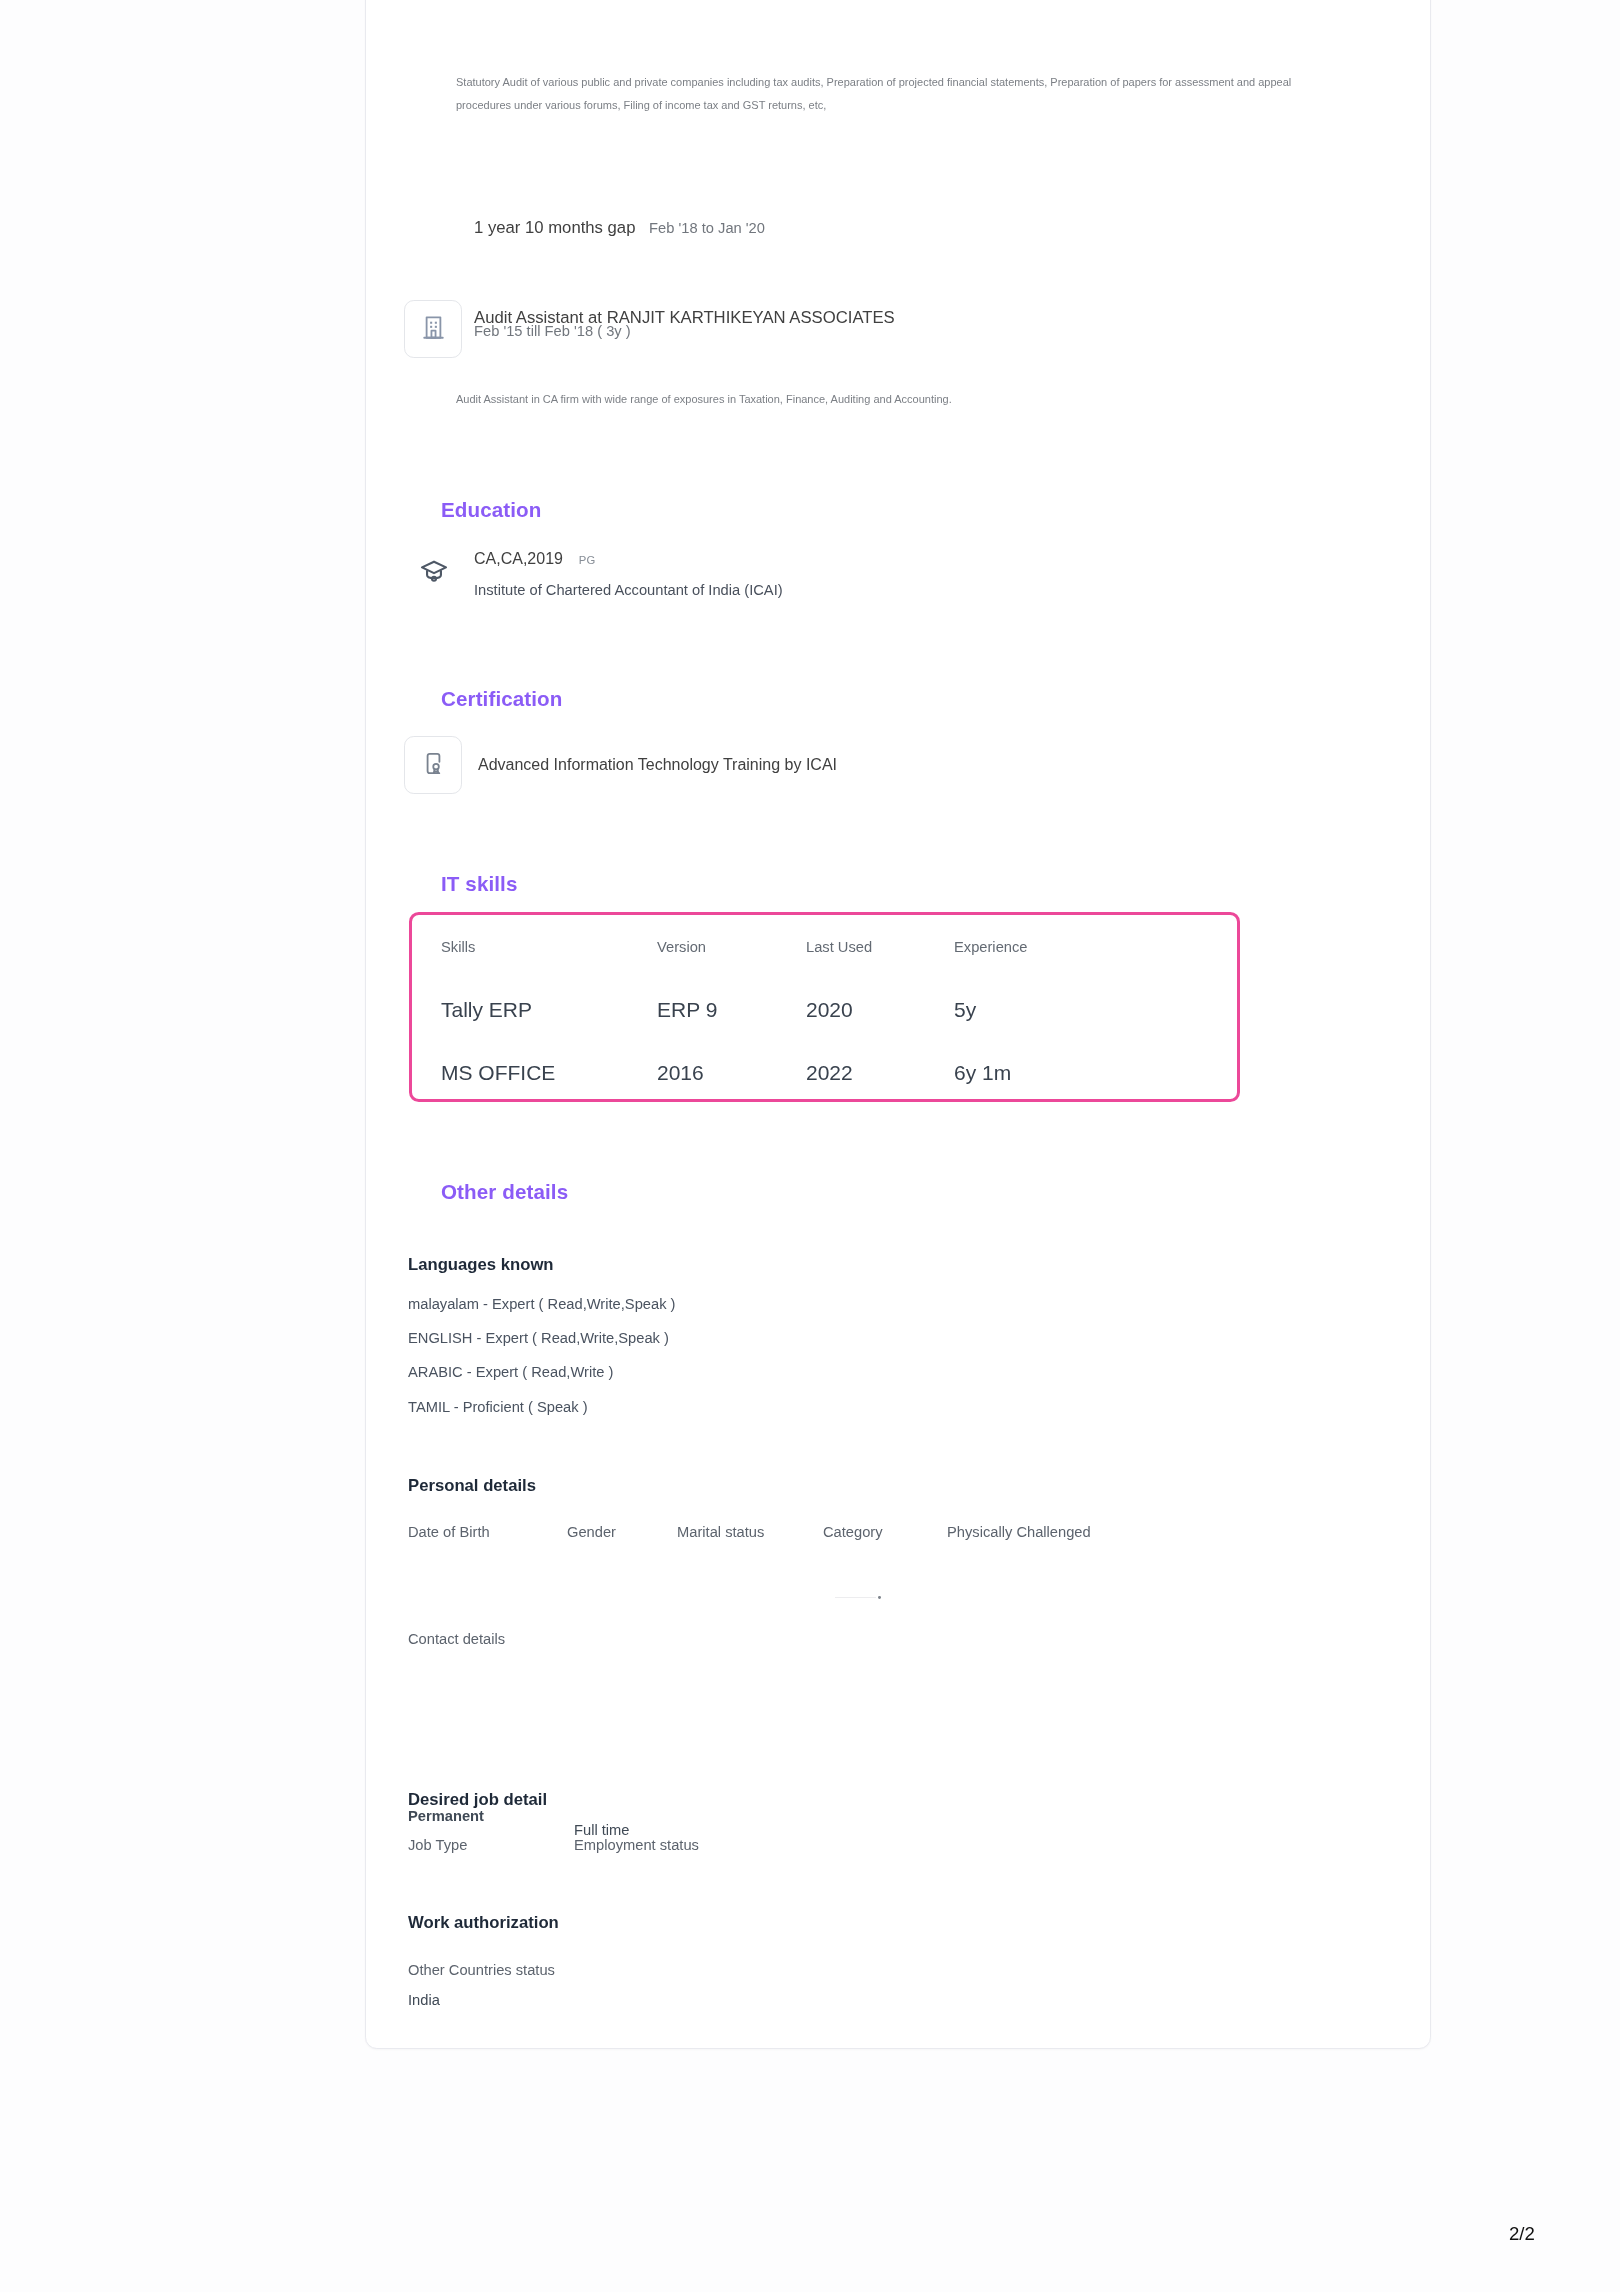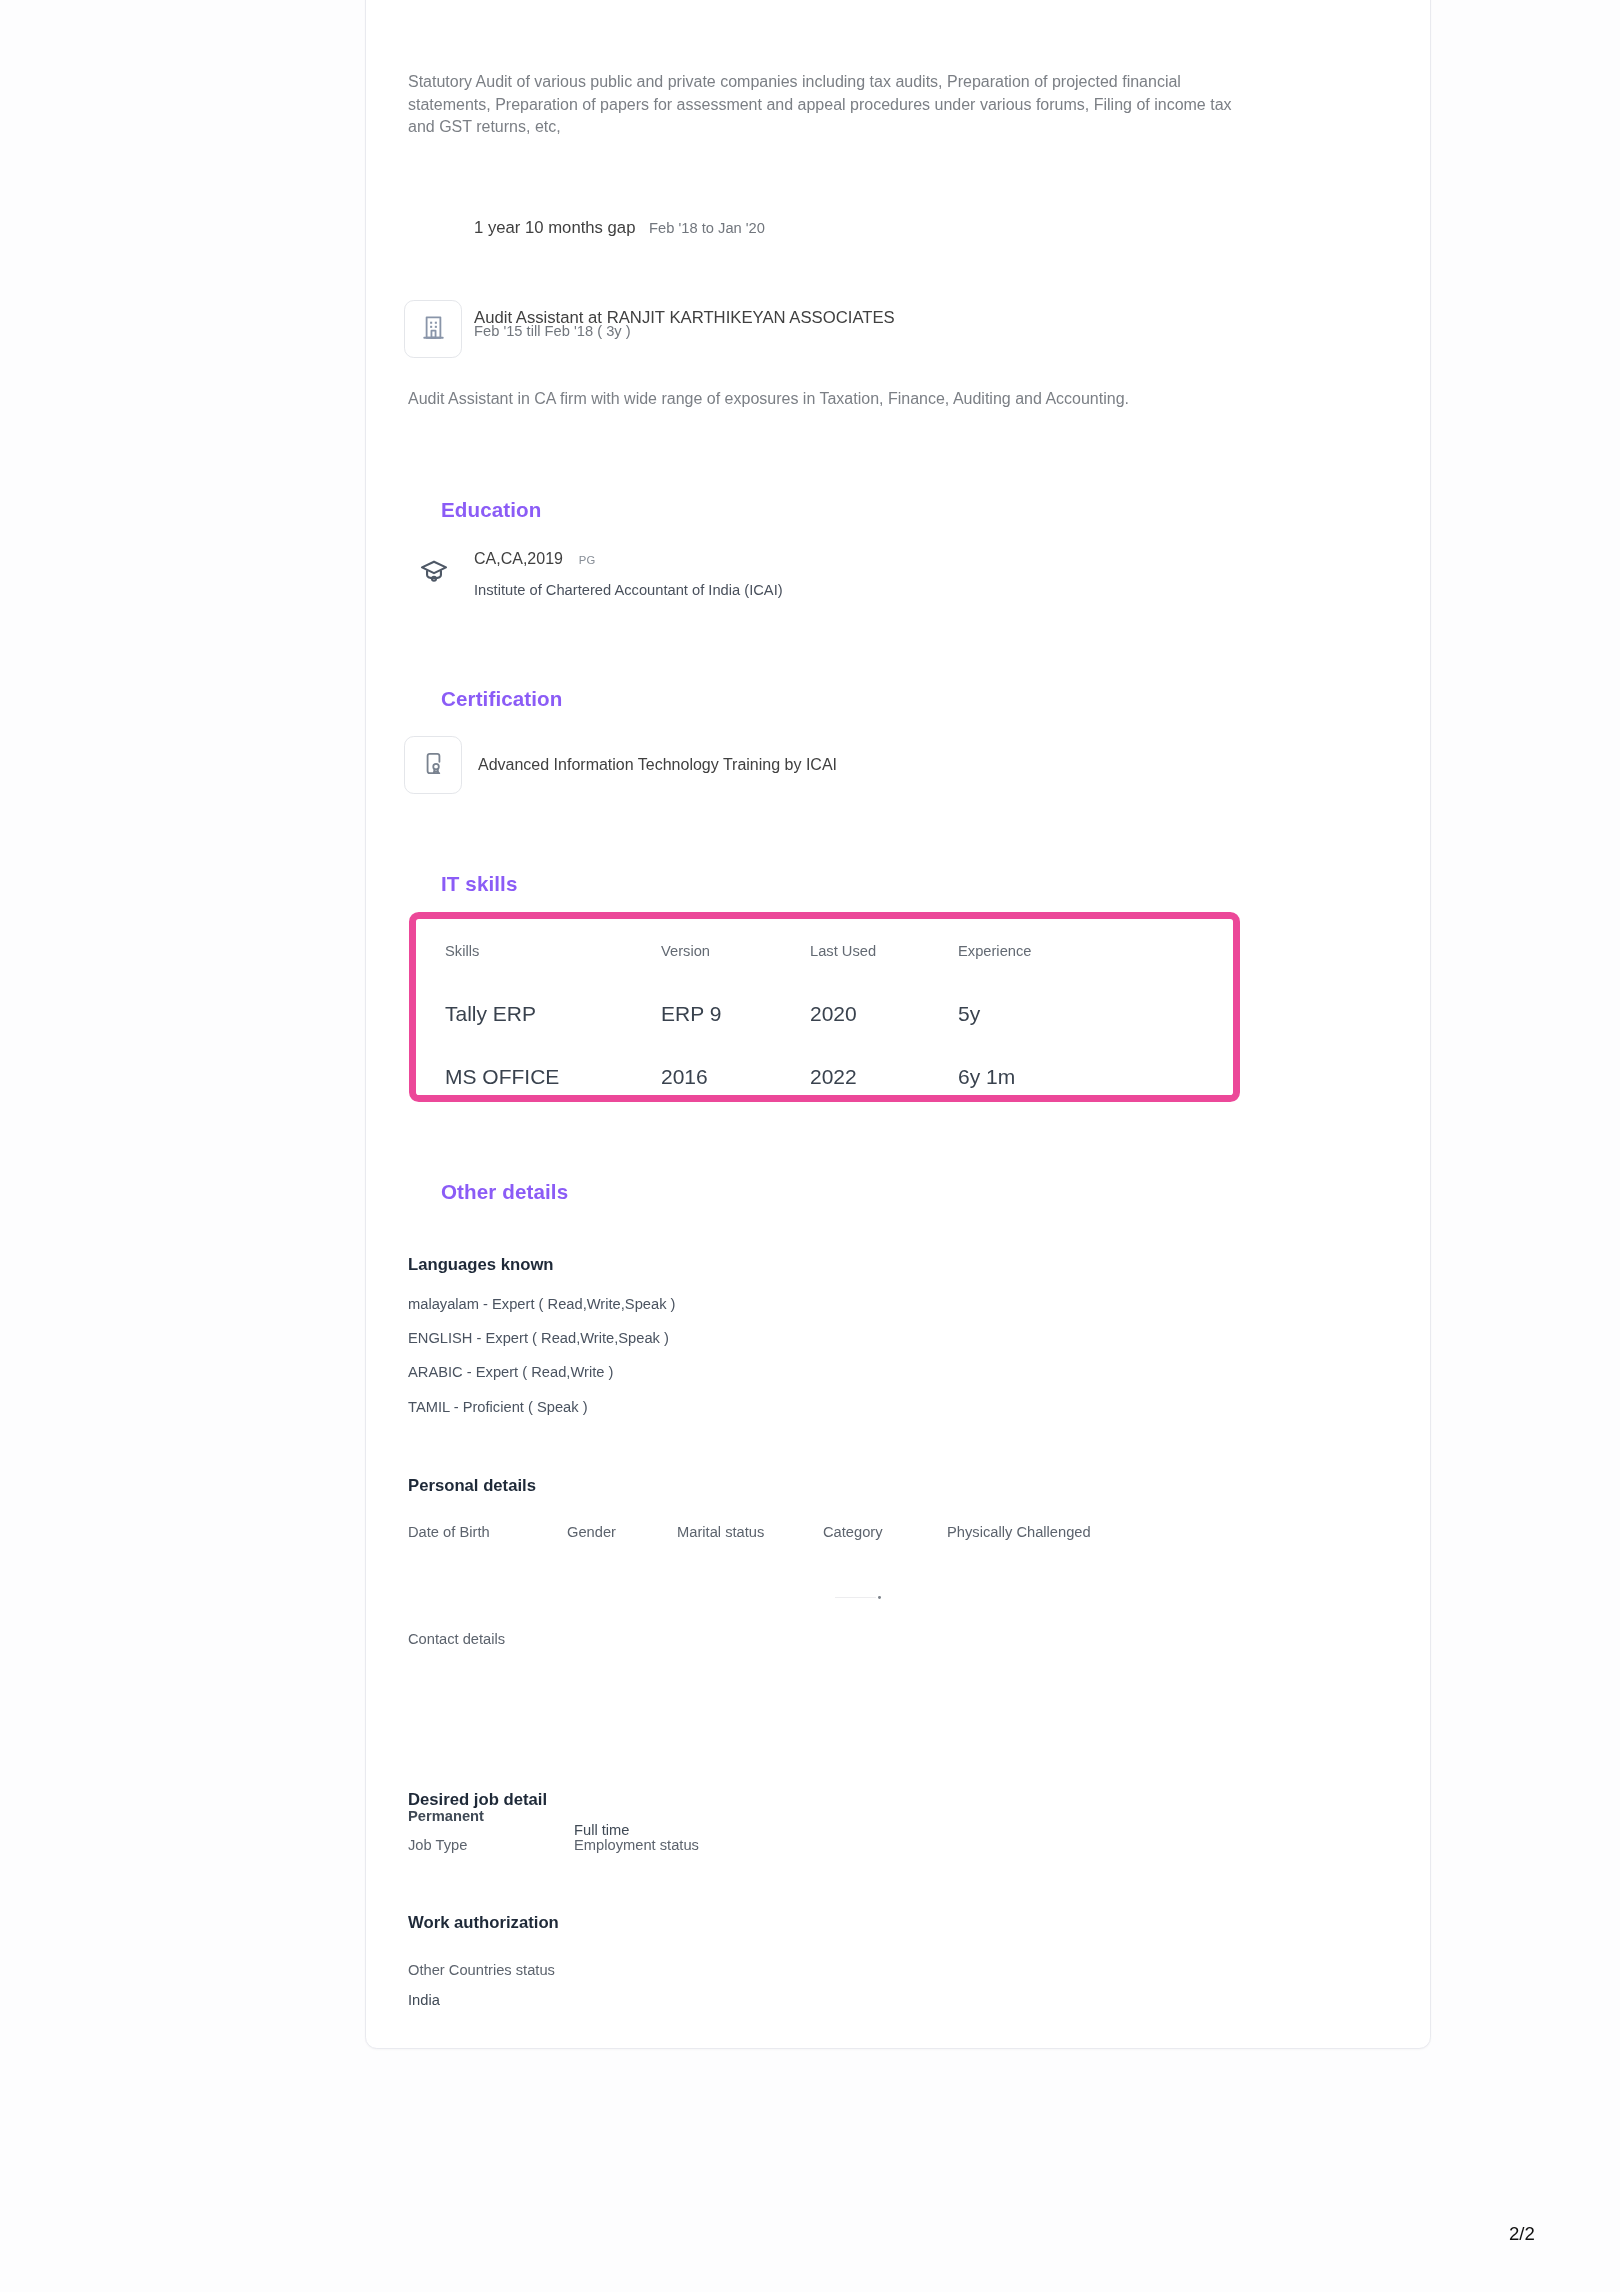--- a/index.html
+++ b/index.html
@@ -6,21 +6,21 @@
   .page{
     position:relative;width:1620px;height:2293px;background:#fdfdfe;overflow:hidden;
     font-family:"Liberation Sans",sans-serif;color:#3f4955;
   }
   .card{
     position:absolute;left:365px;top:-13.7px;width:1064px;height:2061px;
     background:#ffffff;border:1px solid #e9eaef;border-radius:11.8px;
     box-shadow:0 1px 2px rgba(20,24,33,0.03);
   }
   .abs{position:absolute;}
-  .body-gray{font-size:16px;line-height:22.5px;color:#7b7f85;}
+  .body-gray{font-size:11px;line-height:22.5px;color:#7b7f85;margin-left:48px;}
   .muted{font-size:14.7px;color:#71767d;}
   .entry-title{font-size:16.7px;font-weight:normal;color:#404040;}
   .section-heading{font-size:20.6px;font-weight:bold;color:#8b5cf6;letter-spacing:0.1px;margin-left:33px;}
   .sub-heading{font-size:16.7px;font-weight:bold;color:#1e2938;}
   .label-gray{font-size:14.7px;color:#5c636d;}
   .value-dark{font-size:14.7px;color:#3f4955;}
   .icon-box{
     width:56px;height:56px;border:1.5px solid #e4e6ea;border-radius:9.8px;
     display:flex;align-items:center;justify-content:center;background:#fff;
   }
@@ -36,21 +36,21 @@
   .edu-icon{left:418px;top:555px;}
   .edu-degree{left:474px;top:550px;display:flex;align-items:baseline;gap:15.7px;}
   .edu-tag{font-size:11.3px;color:#868d96;letter-spacing:0.4px;}
   .edu-institute{left:474px;top:582px;font-size:14.7px;color:#49505c;}
   .cert-heading{left:408px;top:687px;}
   .cert-icon{left:404px;top:736px;}
   .cert-title{left:478px;top:756px;font-size:16px;}
   .skills-heading{left:408px;top:872px;}
   .skills-table{
     left:409px;top:912px;width:831px;height:190px;
-    border:7px solid #ec4899;border-radius:9.8px;background:#fff;box-sizing:border-box;
+    border:3px solid #ec4899;border-radius:9.8px;background:#fff;box-sizing:border-box;
   }
   .trow{
     display:grid;grid-template-columns:216px 149px 148px 1fr;
     padding:0 0 0 29px;align-items:center;
   }
   .thead-row{height:63px;}
   .thead-row span{font-size:14.7px;color:#636a73;}
   .data-row{height:63px;}
   .data-row span{font-size:21px;color:#39424e;}
   .other-heading{left:408px;top:1180px;}

